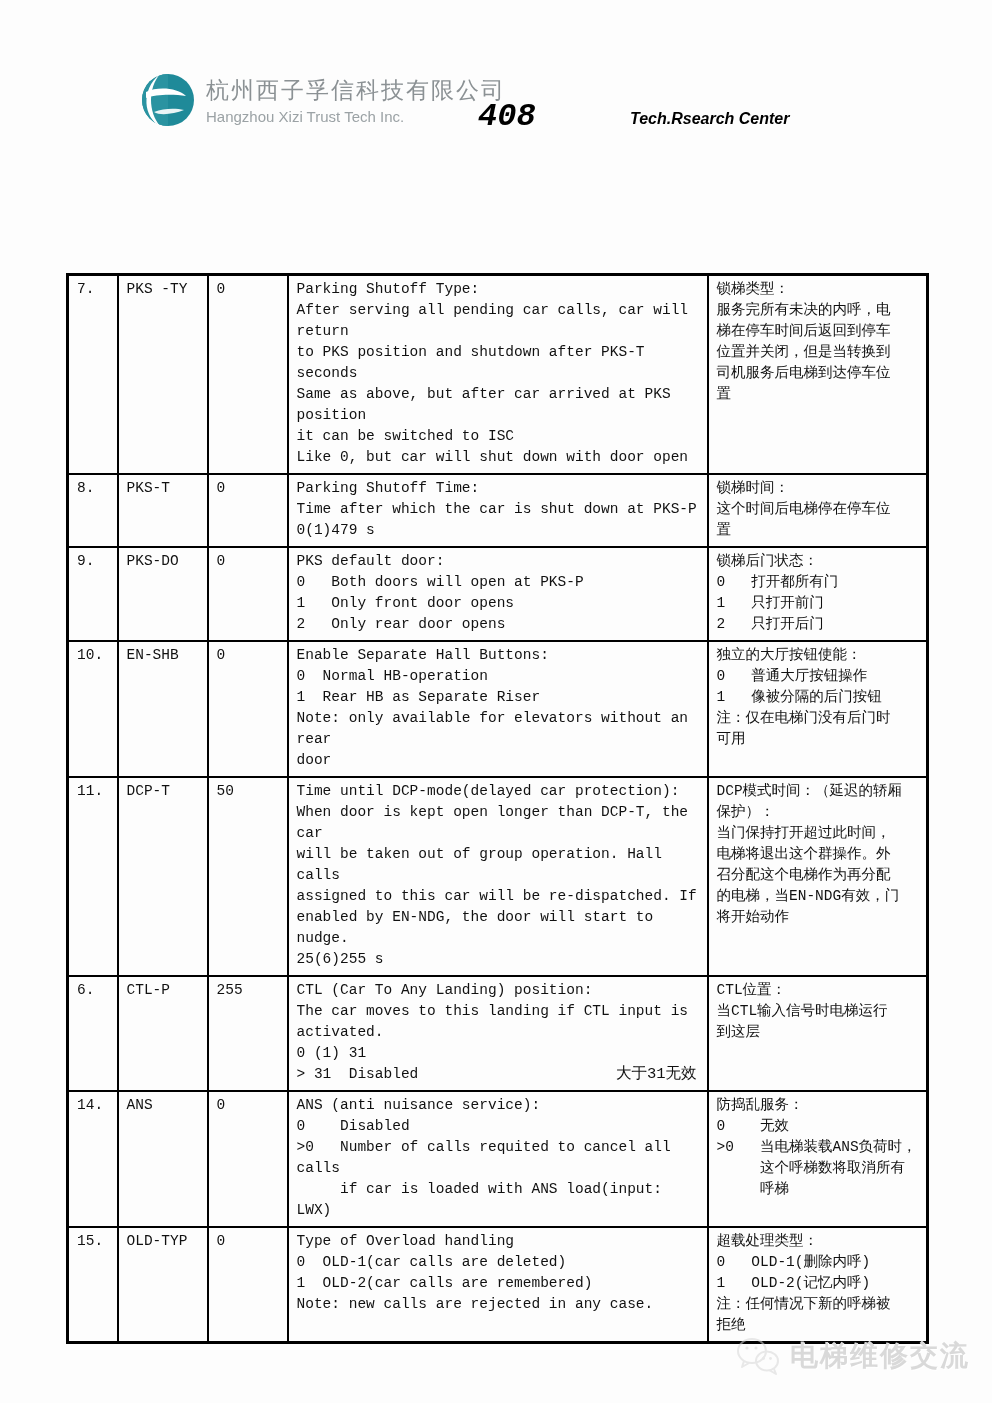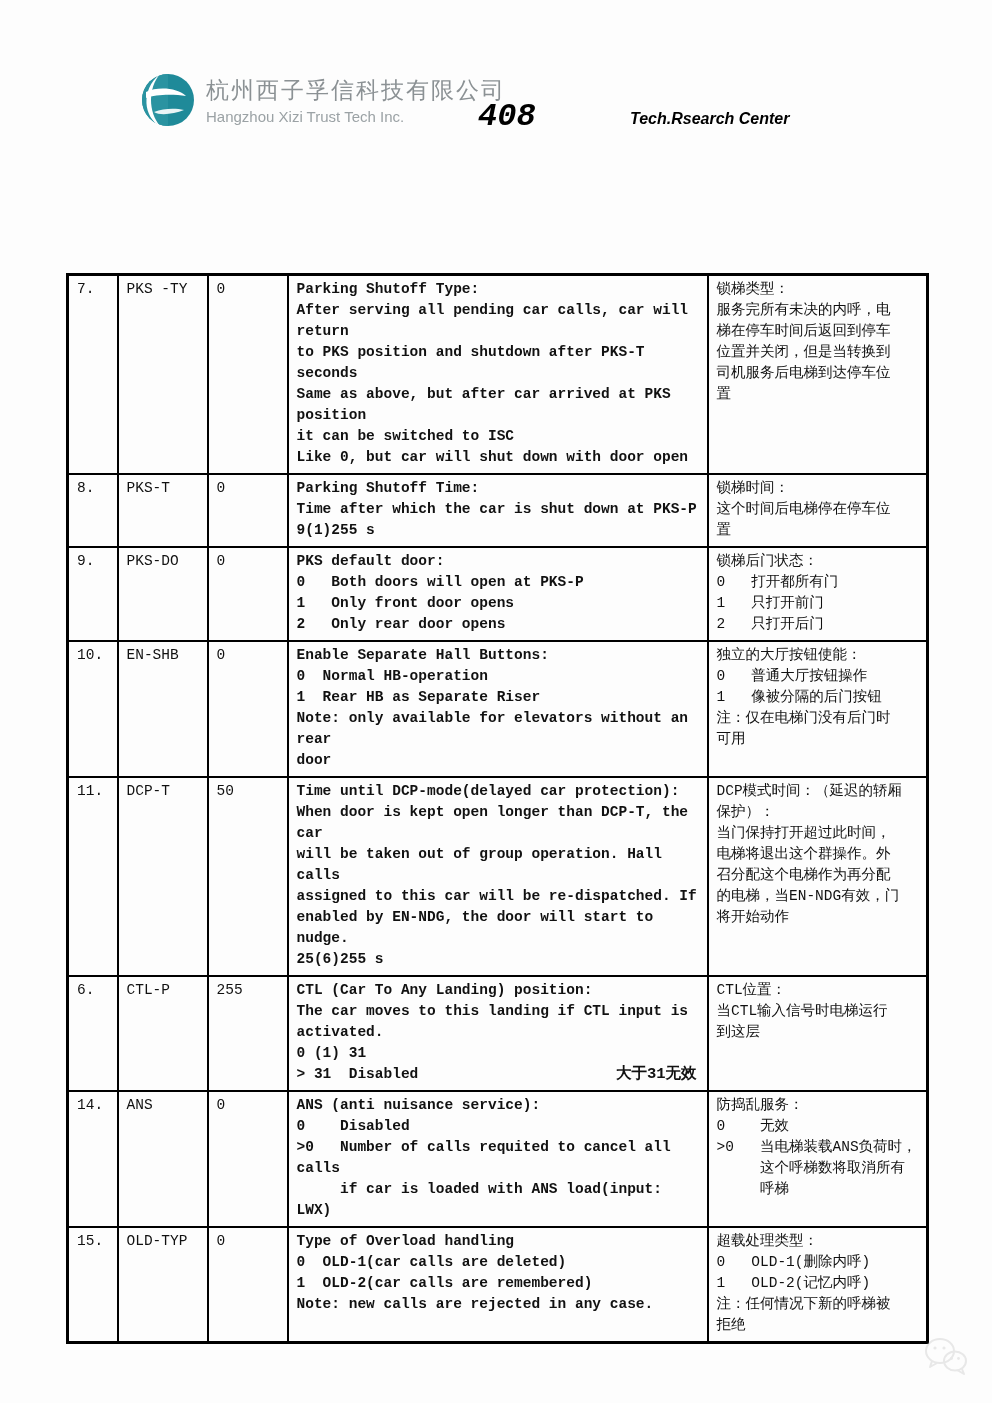--- a/index.html
+++ b/index.html
@@ -47,21 +47,21 @@
     border: 2px solid #000;
     vertical-align: top;
     padding: 3px 6px 5px 8px;
     font-family: "Liberation Mono", "DejaVu Sans Mono", monospace;
     font-size: 14.5px;
     line-height: 21px;
     white-space: pre-wrap;
     color: #111;
   }
   td.c-no   { font-family: "Liberation Sans", sans-serif; font-size: 15px; }
-  td.c-en   { position: relative; font-weight: bold; }
+  td.c-en   { position: relative; }
   td.c-cn   { font-family: "Liberation Mono", "DejaVu Sans Mono", monospace; font-size: 15.5px; border-radius: 10px; }
   .en-right-note {
     position: absolute; right: 10px; bottom: 5px;
     font-size: 15.5px;
   }
 
   
   .watermark {
     position: absolute; right: 22px; top: 1336px;
     display: flex; align-items: center; gap: 8px;
@@ -122,21 +122,21 @@
 位置并关闭，但是当转换到
 司机服务后电梯到达停车位
 置</td>
     </tr>
     <tr>
       <td class="c-no">8.</td>
       <td class="c-param">PKS-T</td>
       <td class="c-val">0</td>
       <td class="c-en">Parking Shutoff Time:
 Time after which the car is shut down at PKS-P
-9(1)255 s</td>
+0(1)479 s</td>
       <td class="c-cn">锁梯时间：
 这个时间后电梯停在停车位
 置</td>
     </tr>
     <tr>
       <td class="c-no">9.</td>
       <td class="c-param">PKS-DO</td>
       <td class="c-val">0</td>
       <td class="c-en">PKS default door:
 0   Both doors will open at PKS-P
@@ -228,13 +228,14 @@
   <svg class="wechat-icon" viewBox="0 0 46 40">
     <ellipse cx="16" cy="15" rx="14" ry="12" fill="none" stroke="#d7d7d7" stroke-width="2"></ellipse>
     <path d="M 8 25 L 6 31 L 13 27" fill="none" stroke="#d7d7d7" stroke-width="2" stroke-linejoin="round"></path>
     <circle cx="11" cy="12" r="1.6" fill="#d7d7d7"></circle>
     <circle cx="20" cy="12" r="1.6" fill="#d7d7d7"></circle>
     <ellipse cx="31" cy="25" rx="11" ry="9.5" fill="none" stroke="#d7d7d7" stroke-width="2"></ellipse>
     <path d="M 38 33 L 40 38 L 33 34" fill="none" stroke="#d7d7d7" stroke-width="2" stroke-linejoin="round"></path>
     <circle cx="27.5" cy="22.5" r="1.4" fill="#d7d7d7"></circle>
     <circle cx="34.5" cy="22.5" r="1.4" fill="#d7d7d7"></circle>
   </svg>
+  <span class="watermark-text">电梯维修交流</span>
 </div>
 
 </body></html>

